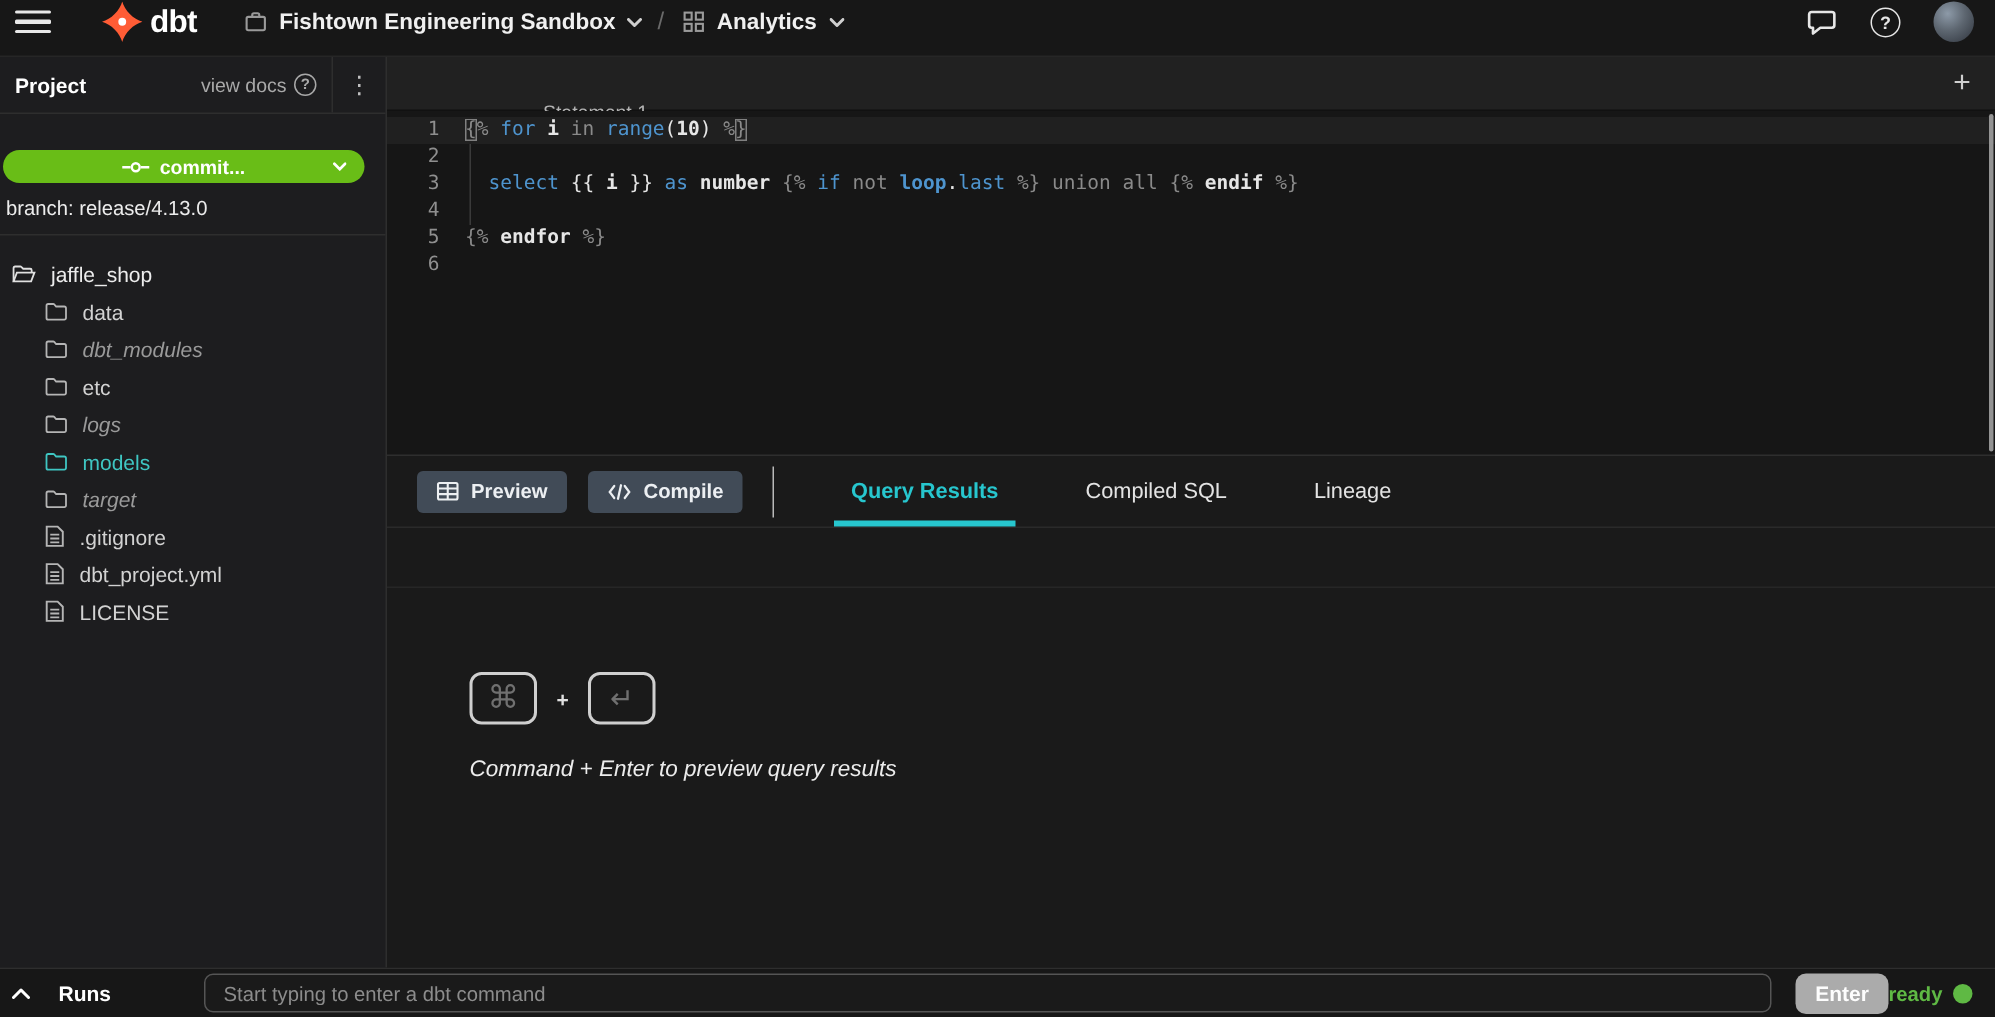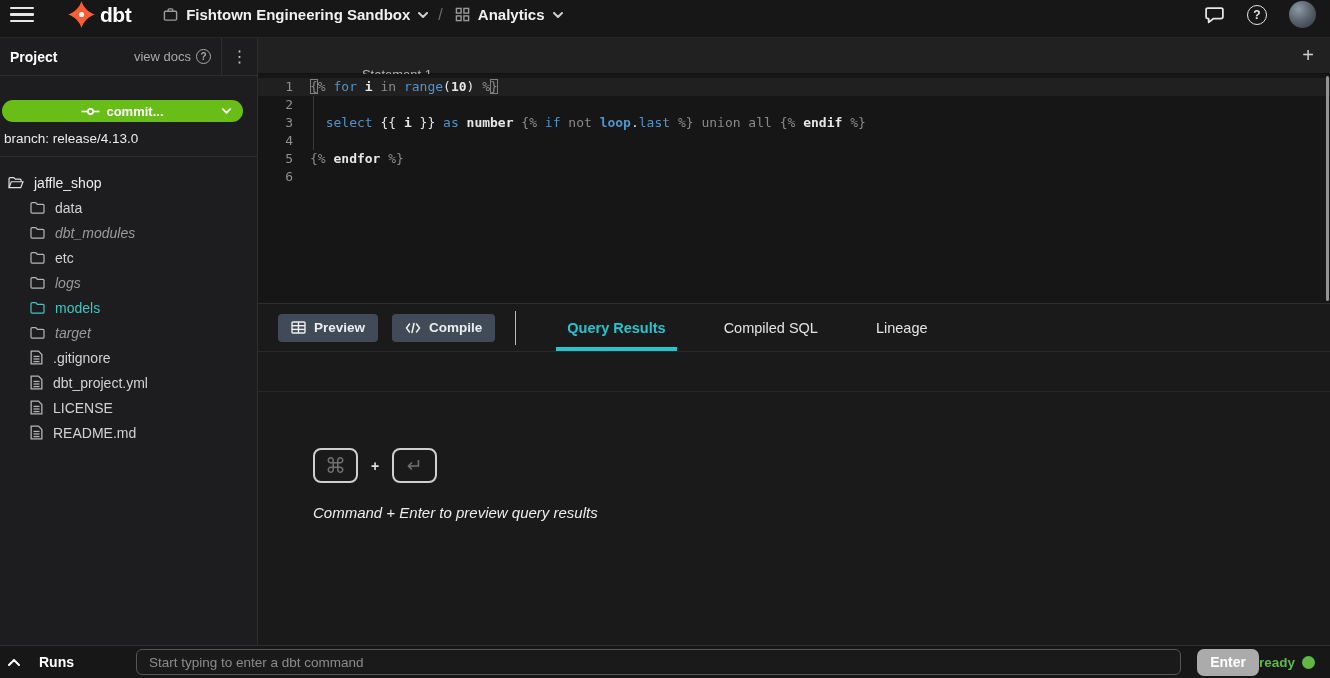--- a/index.html
+++ b/index.html
@@ -289,31 +289,20 @@
             <span class="ticon">
               <svg width="13" height="15" viewBox="0 0 12 14" fill="none" stroke="currentColor" stroke-width="1.2">
                 <path d="M1 1 h6.8 L11 4.2 V13 H1 Z"></path>
                 <line x1="3.2" y1="6" x2="8.8" y2="6"></line>
                 <line x1="3.2" y1="8.4" x2="8.8" y2="8.4"></line>
                 <line x1="3.2" y1="10.8" x2="8.8" y2="10.8"></line>
               </svg>
             </span>
             <span>LICENSE</span>
           </div>
-          <div class="tree-item normal">
-            <span class="ticon">
-              <svg width="13" height="15" viewBox="0 0 12 14" fill="none" stroke="currentColor" stroke-width="1.2">
-                <path d="M1 1 h6.8 L11 4.2 V13 H1 Z"></path>
-                <line x1="3.2" y1="6" x2="8.8" y2="6"></line>
-                <line x1="3.2" y1="8.4" x2="8.8" y2="8.4"></line>
-                <line x1="3.2" y1="10.8" x2="8.8" y2="10.8"></line>
-              </svg>
-            </span>
-            <span>README.md</span>
-          </div>
         </div>
     </div>
 
     <div class="editorcol">
 
       <div class="tabbar">
         <div class="tab">
           <span>Statement 1</span>
         </div>
         <div class="newtab">

